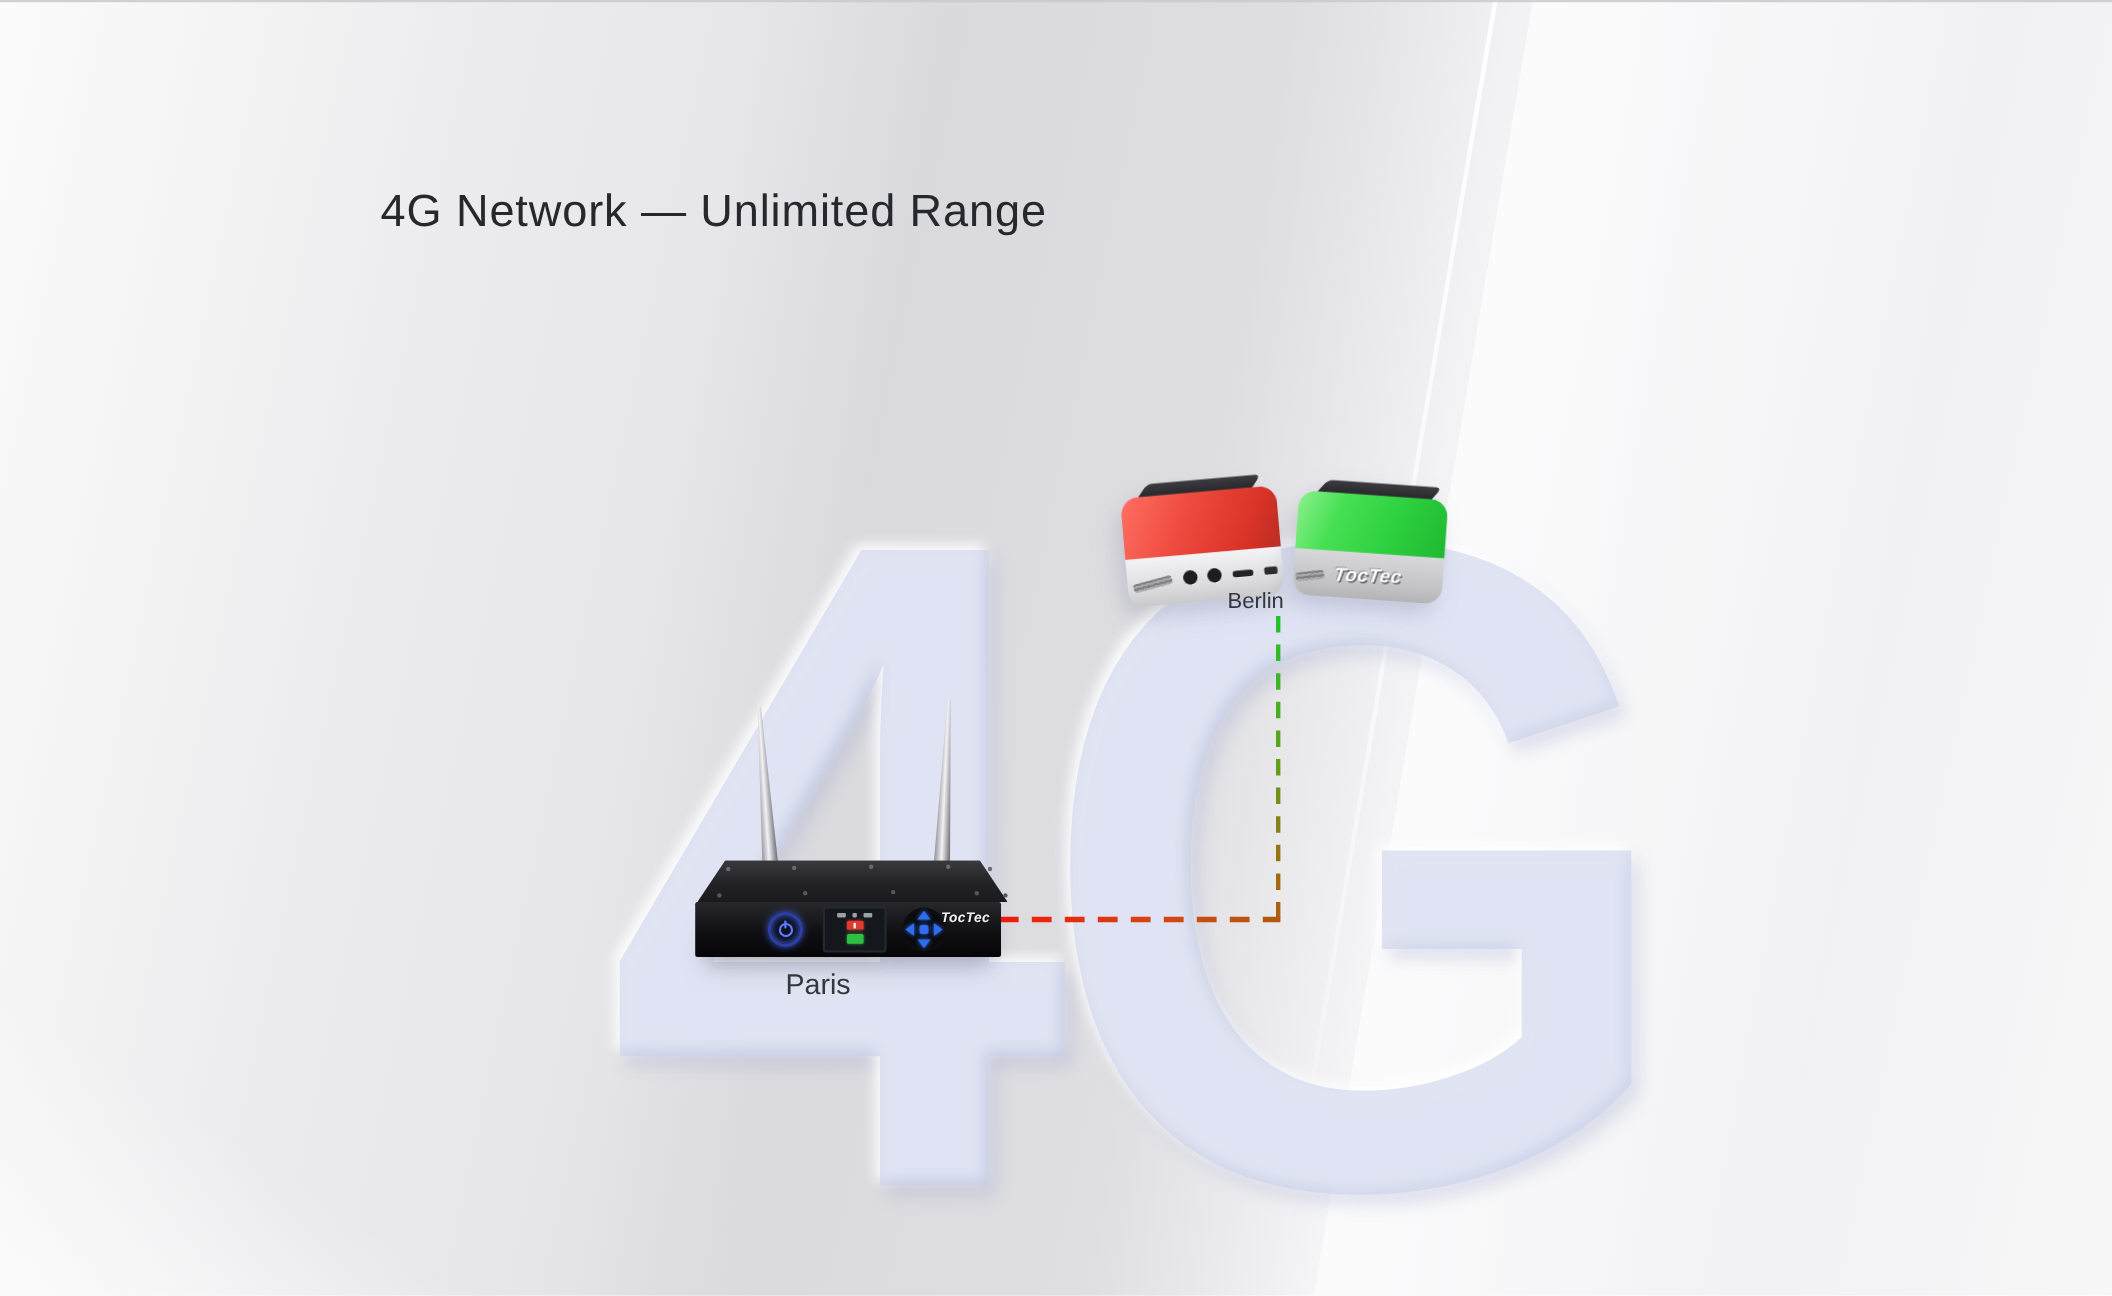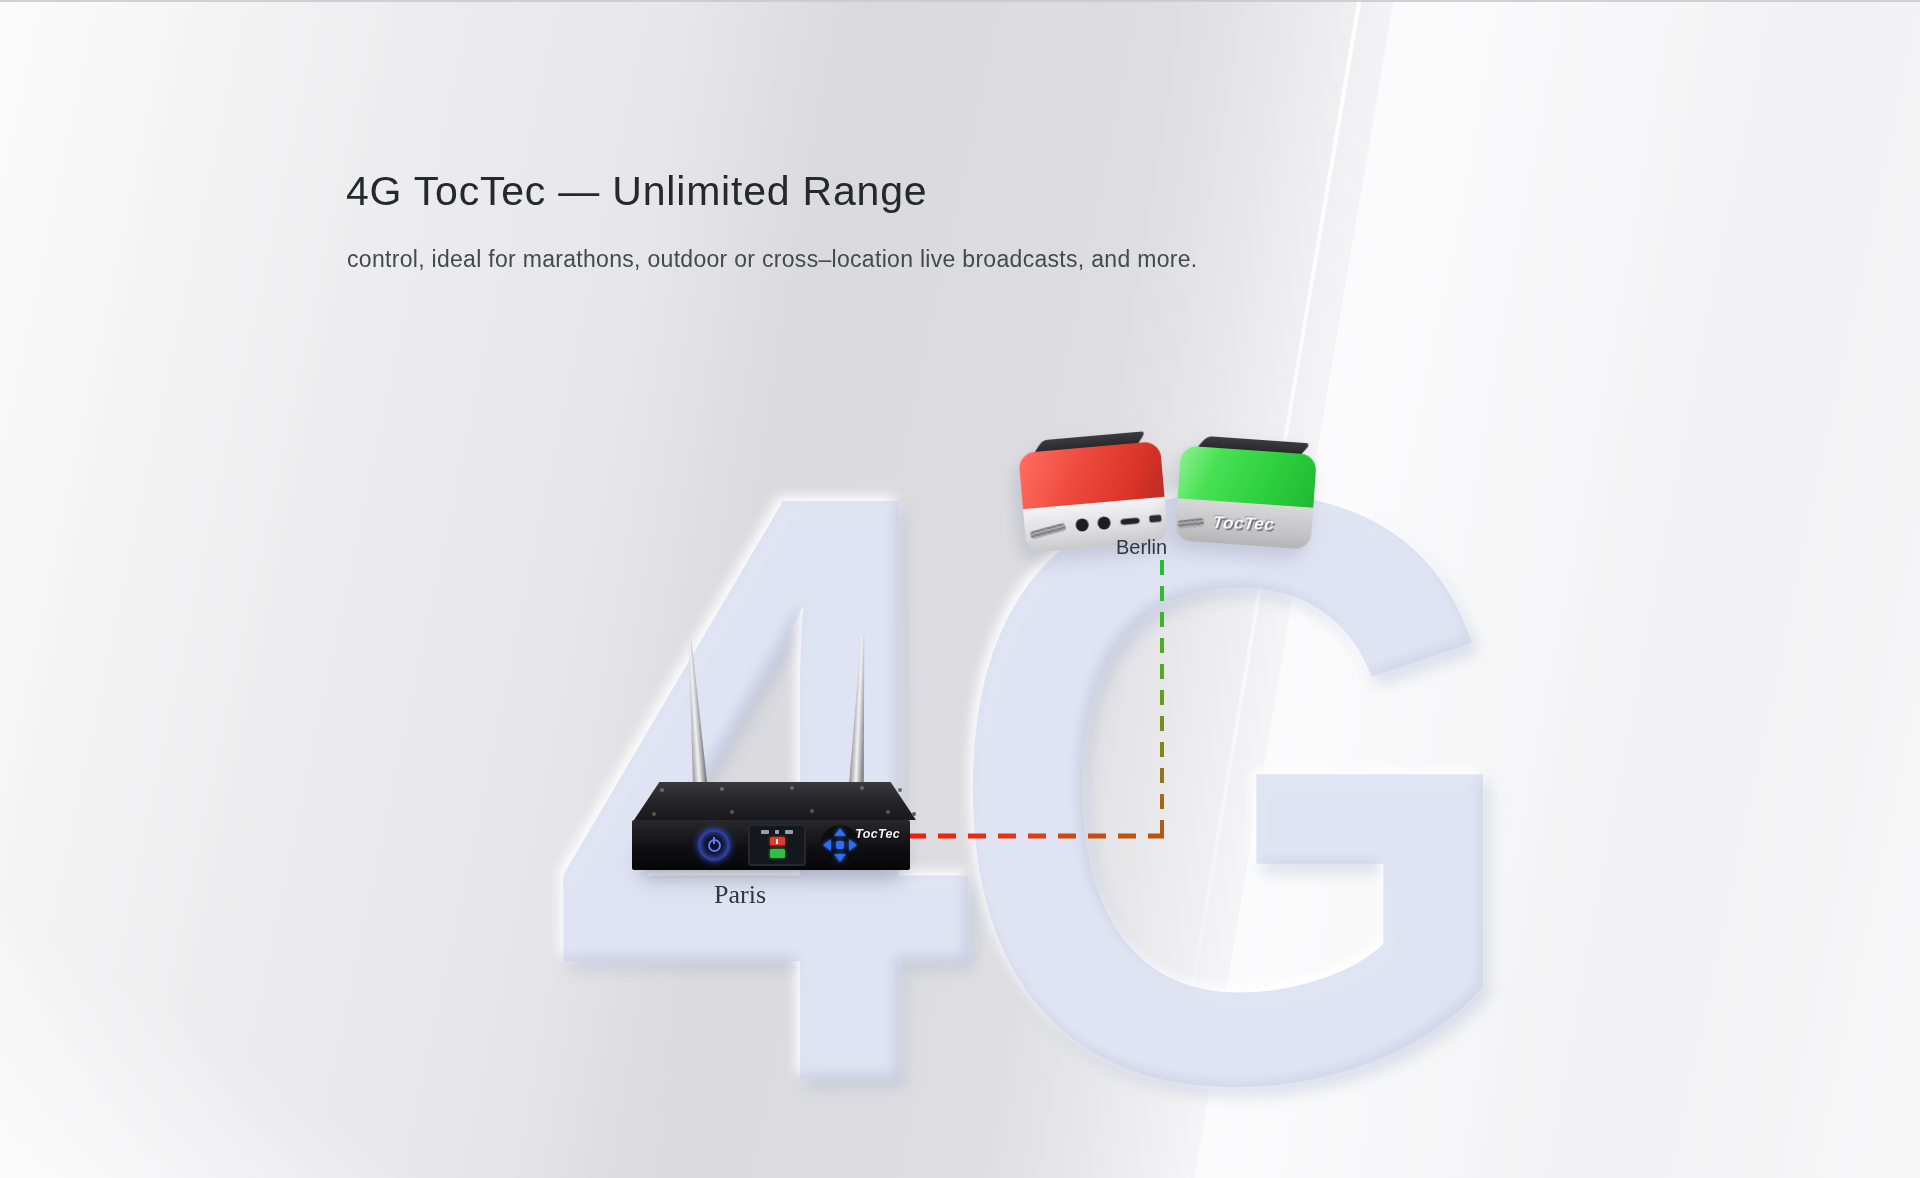--- a/index.html
+++ b/index.html
@@ -58,21 +58,21 @@
     font-size:23px; line-height:39px; letter-spacing:.3px; color:#45484e; font-weight:400;
   }
   .desc span{ display:block; }
 
   
   .link-svg{ position:absolute; left:0; top:0; z-index:2; pointer-events:none; }
 
   
   .node-label{ position:absolute; z-index:4; color:#33363c; }
   .label-berlin{ left:1116px; top:536px; font-size:20px; }
-  .label-paris{ left:714px; top:880px; font-size:26px;font-family:Liberation Serif, serif; }
+  .label-paris{ left:714px; top:880px; font-size:26px; }
   .caption{ position:absolute; left:951px; top:842px; z-index:4; font-size:25px; color:#3a3d43; }
 
   
   .tally{ position:absolute; z-index:3; filter:drop-shadow(-6px 10px 10px rgba(130,130,155,.30)); }
   .tally-red{ left:1022px; top:441px; width:142px; height:106px; transform:rotate(-5deg); }
   .tally-green{ left:1178px; top:444px; width:136px; height:101px; transform:rotate(4deg); }
   .cube-topface{
     position:absolute; left:16px; top:-5px; width:104px; height:24px;
     background:linear-gradient(180deg,#3c3c40,#131316);
     transform:skewX(-38deg); border-radius:5px;
@@ -172,23 +172,22 @@
 <div class="stage">
 
   <div class="top-edge"></div>
   <div class="band-dark"></div>
   <div class="band-bright"></div>
   <div class="streak-line"></div>
   <div class="corner-wedge"></div>
 
   <div class="watermark">4G</div>
 
-  <h1 class="title">4G TocTec — Unlimited Range</h1>
+  <h1 class="title">4G Network — Unlimited Range</h1>
   <div class="desc">
-    <span>control, ideal for marathons, outdoor or cross–location live broadcasts, and more.</span>
   </div>
 
   <svg class="link-svg" width="1920" height="1178">
     <defs>
       <linearGradient id="gv" x1="1162" y1="558" x2="1162" y2="836" gradientUnits="userSpaceOnUse">
         <stop offset="0" stop-color="#21c32b"></stop>
         <stop offset="0.45" stop-color="#5aa51e"></stop>
         <stop offset="0.75" stop-color="#8f7a15"></stop>
         <stop offset="1" stop-color="#b25a10"></stop>
       </linearGradient>

